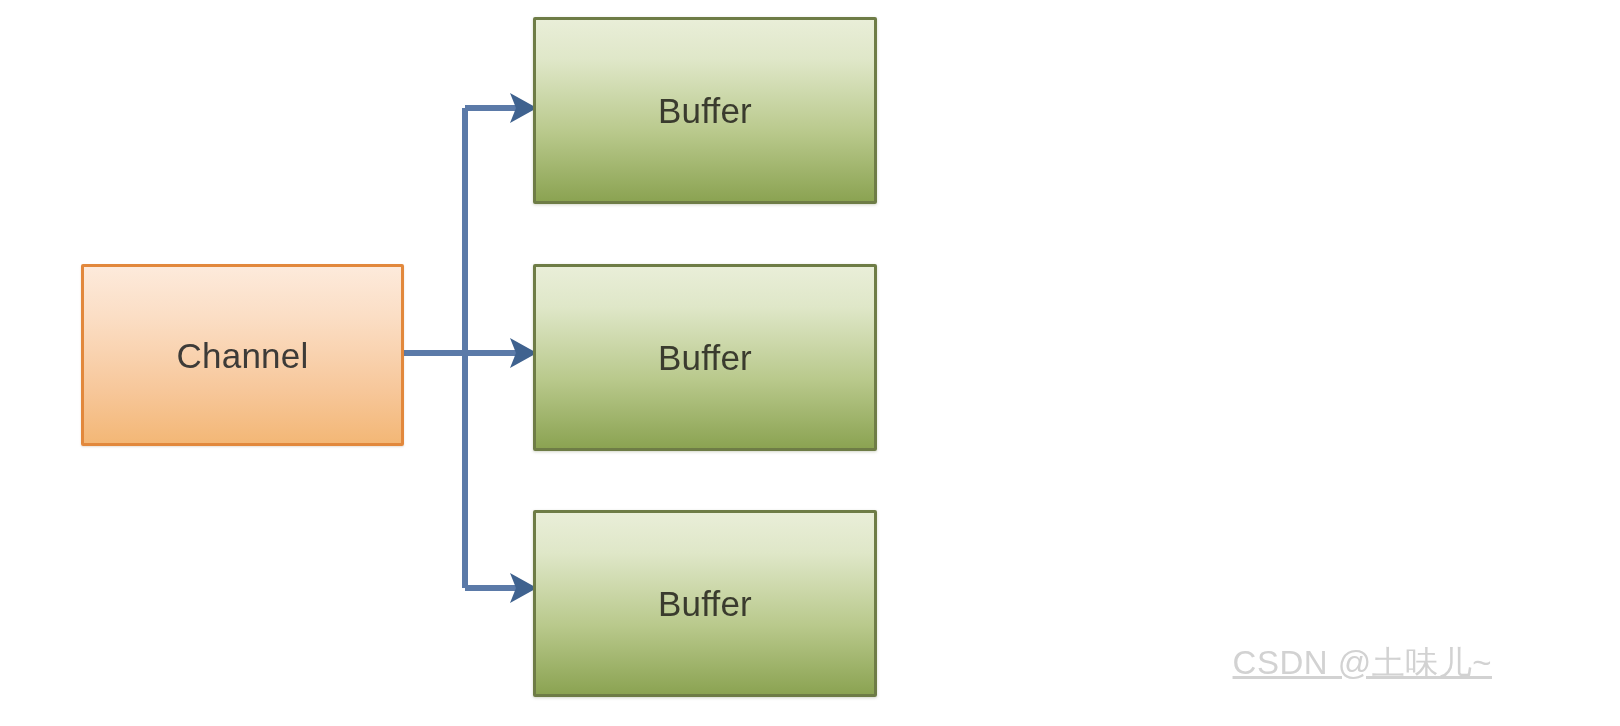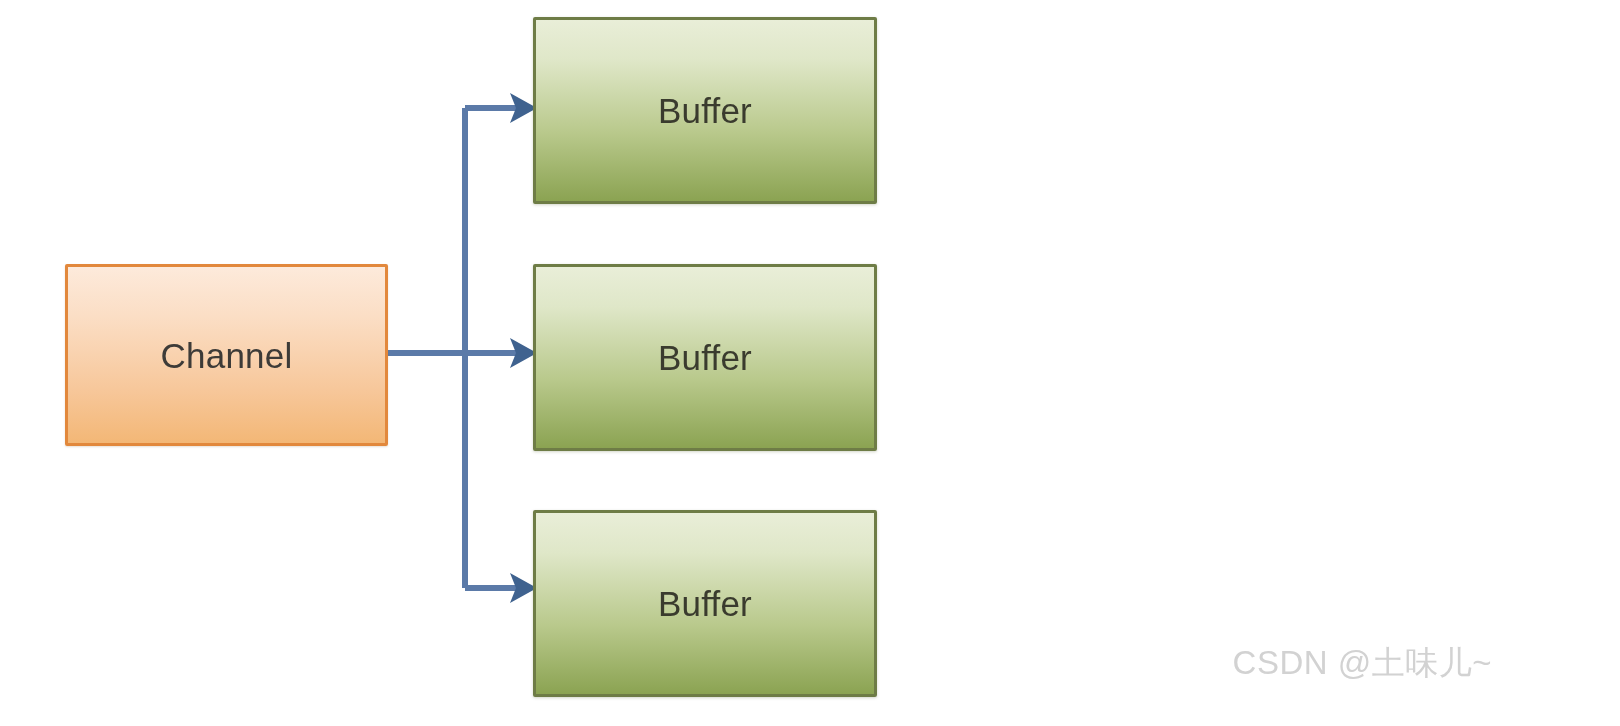--- a/index.html
+++ b/index.html
@@ -27,21 +27,21 @@
   }
   .node-label {
     font-size: 35px;
     letter-spacing: 0.2px;
     line-height: 1;
     user-select: none;
   }
 
   
   .node-channel {
-    left: 65px;
+    left: 81px;
     top: 264px;
     width: 323px;
     height: 182px;
     border: 3px solid #e2883c;
     border-radius: 2px;
     background: linear-gradient(to bottom, #fdeadb 0%, #fbdec5 28%, #f7c79a 70%, #f3b776 100%);
     box-shadow: 0 1px 2px rgba(120, 80, 30, 0.18);
   }
   .node-channel .node-label {
     color: #3d3b38;
@@ -88,20 +88,21 @@
   
   .watermark {
     position: absolute;
     right: 128px;
     top: 641px;
     font-size: 33px;
     color: #d2d2d2;
     white-space: nowrap;
     user-select: none;
     letter-spacing: 0.5px;
+    text-decoration: underline;
   }
 </style>
 </head>
 <body>
 
 <div id="canvas">
 
   <svg id="connectors" viewBox="0 0 1620 726">
 
     <path class="conn-line" d="M 388 353 L 468 353"></path>

